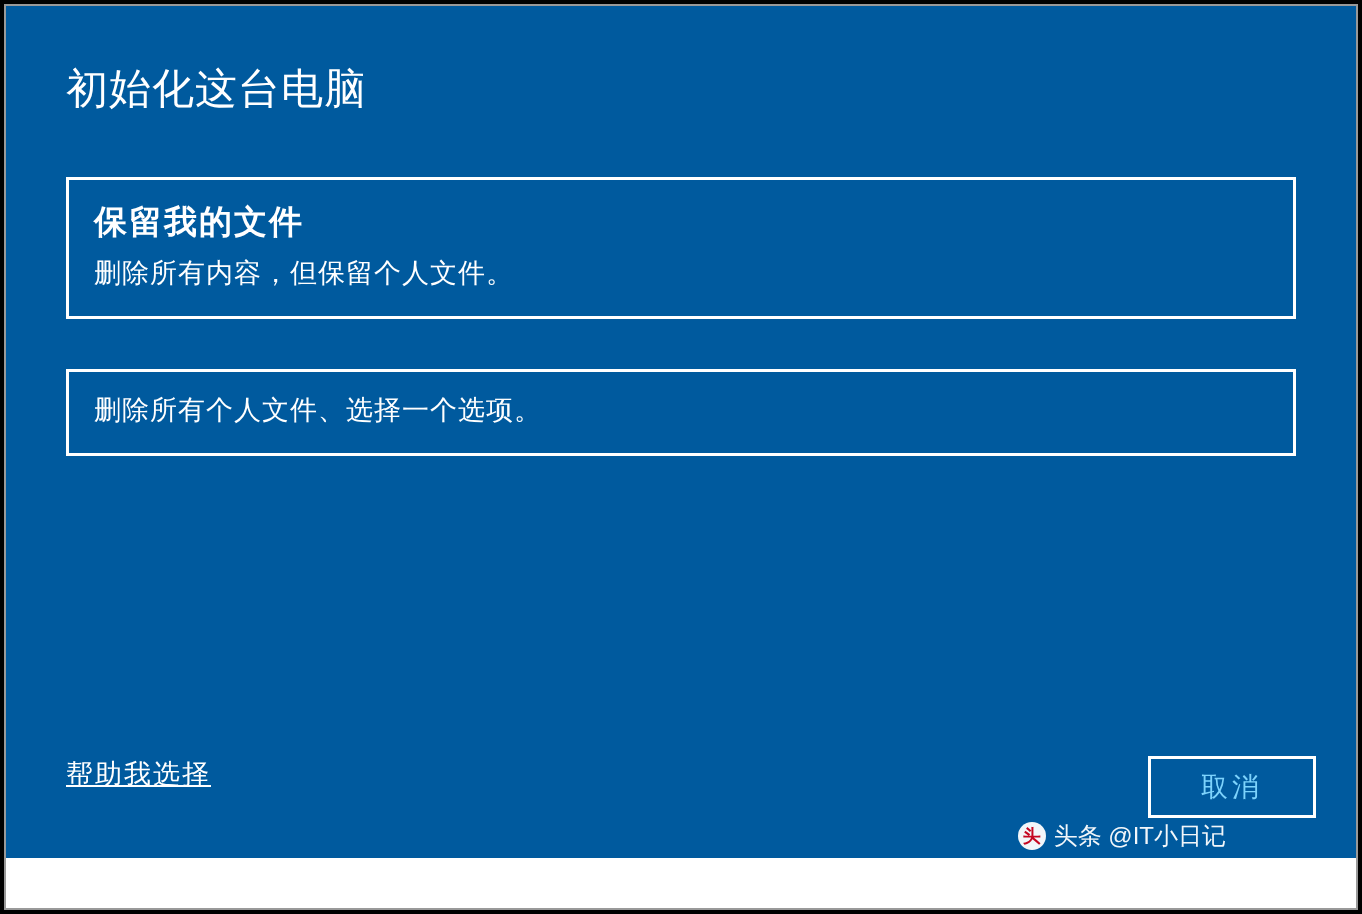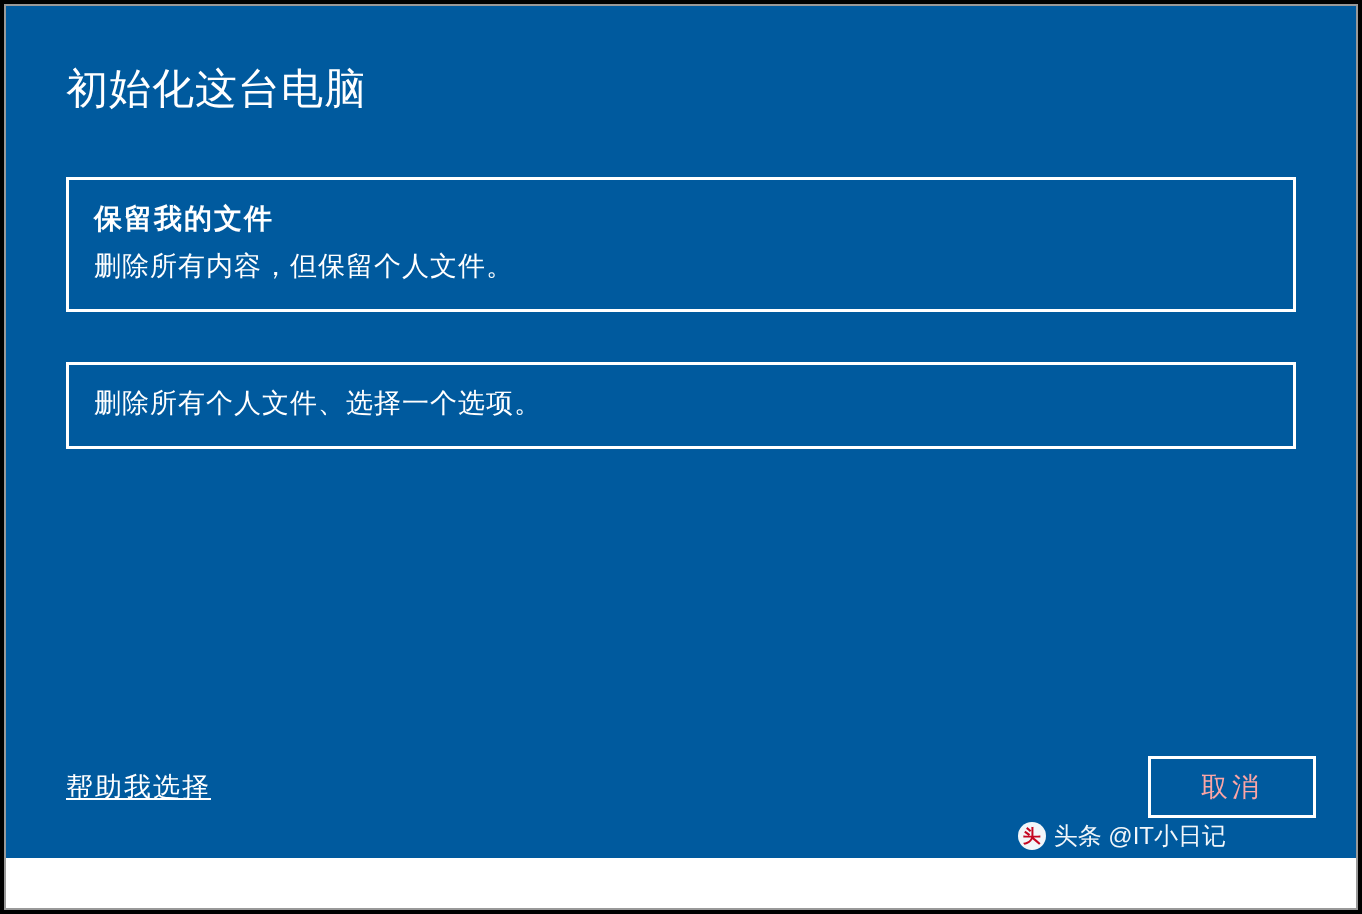--- a/index.html
+++ b/index.html
@@ -48,50 +48,50 @@
       margin-bottom: 60px;
       letter-spacing: 1px;
     }
     .option-box {
       border: 3px solid #fff;
       padding: 20px 25px 25px 25px;
       margin-bottom: 50px;
       cursor: pointer;
     }
     .option-title {
-      font-size: 28px;
+      font-size: 33px;
       font-weight: 700;
       margin-bottom: 10px;
       letter-spacing: 2px;
     }
     .option-desc {
       font-size: 27px;
       font-weight: 400;
       letter-spacing: 1px;
     }
     .bottom-row {
       position: absolute;
       bottom: 40px;
       left: 60px;
       right: 40px;
       display: flex;
       justify-content: space-between;
-      align-items: center;
+      align-items: flex-start;
     }
     .help-link {
       font-size: 27px;
       color: #fff;
       text-decoration: underline;
       cursor: pointer;
       letter-spacing: 2px;
     }
     .cancel-button {
       border: 3px solid #fff;
       background: transparent;
-      color: #fca5a5;
+      color: #7dd3fc;
       font-size: 27px;
       padding: 10px 50px;
       cursor: pointer;
       font-family: inherit;
       letter-spacing: 4px;
     }
     .watermark {
       position: absolute;
       bottom: 6px;
       right: 130px;

